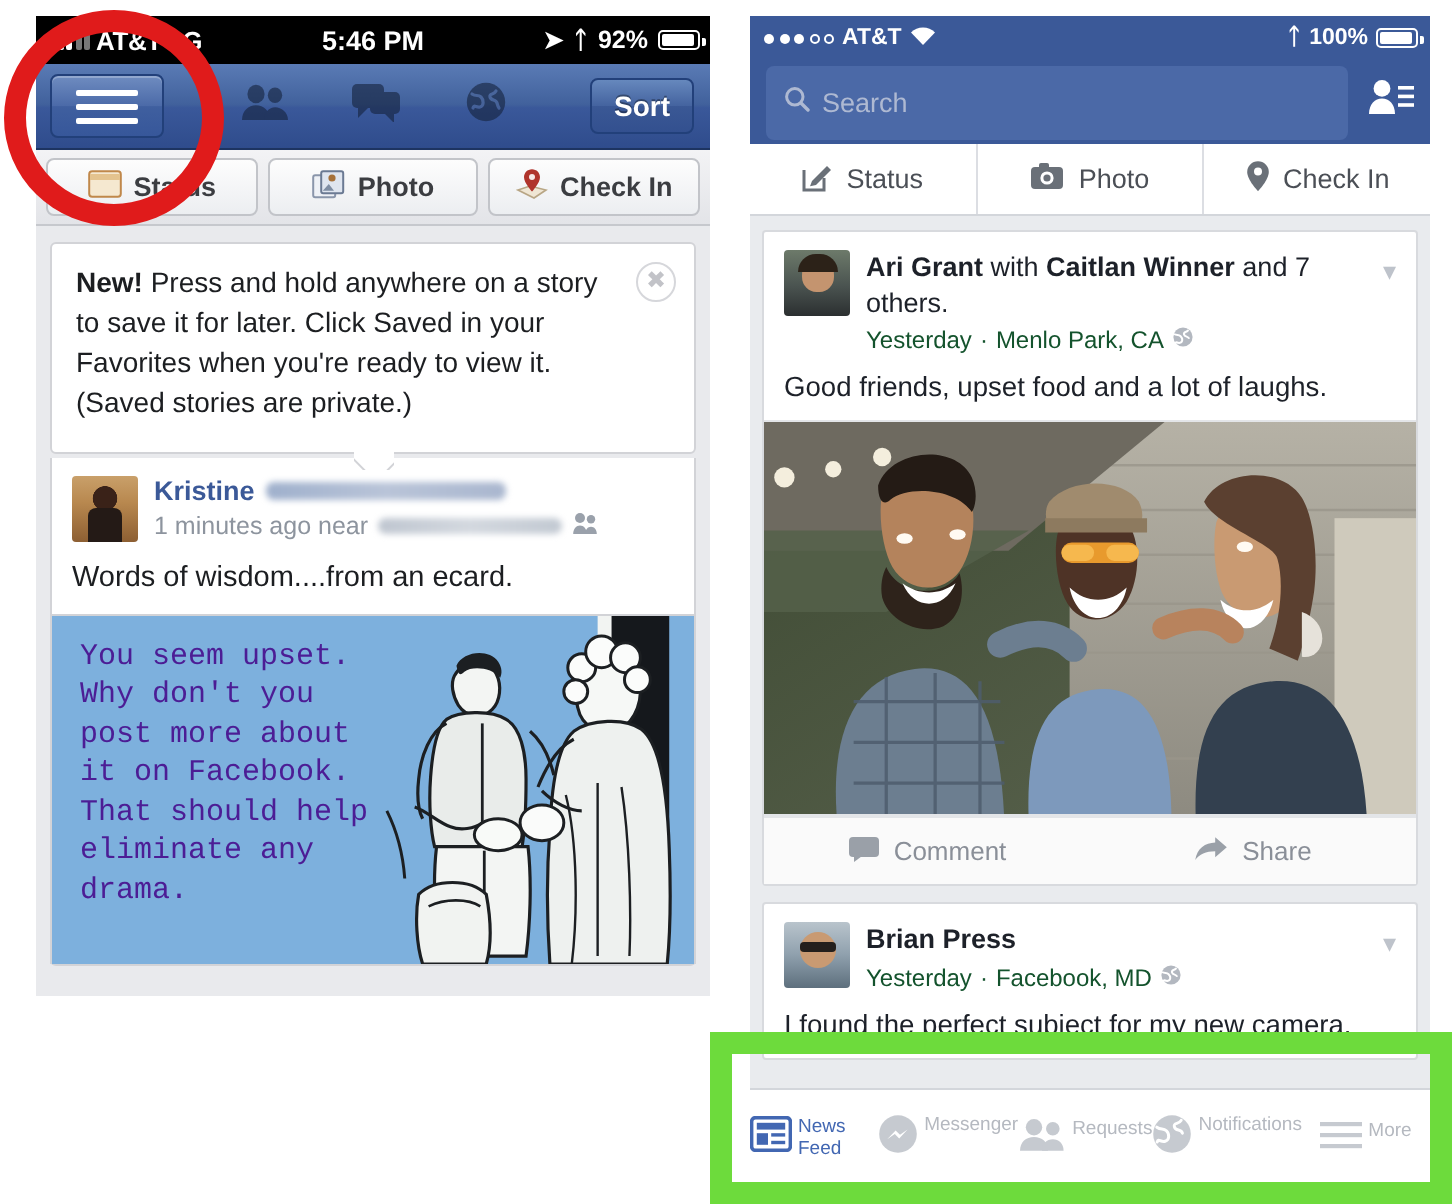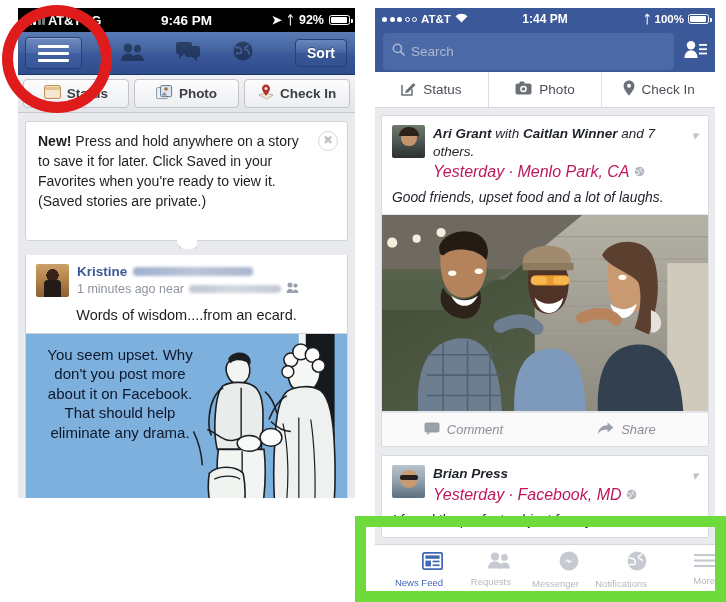--- a/index.html
+++ b/index.html
@@ -70,38 +70,38 @@
   }
   .l-cbtn{
     flex:1; display:flex; align-items:center; justify-content:center; gap:6px;
     background: linear-gradient(to bottom,#fdfdfd,#eceef1);
     border:1px solid #c2c4c9; border-radius:4px;
     font-size:13.5px; color:#3b3d41; font-weight:bold;
   }
   .l-feed{ padding:8px 7px 0 7px; }
   .tip-card{
     background:#fff; border:1px solid #d2d3d7; border-radius:3px;
-    padding:10px 38px 28px 12px; position:relative;
+    padding:10px 38px 14px 12px; position:relative;
     font-size:14px; line-height:1.42; color:#1c1e21;
   }
   .tip-card b{ font-weight:bold; }
   .tip-close{
     position:absolute; right:9px; top:9px; width:20px; height:20px; border-radius:50%;
     border:1.4px solid #d6d7db; color:#c2c3c8; font-size:12px;
     display:flex; align-items:center; justify-content:center;
   }
   .tip-arrow{
     position:absolute; left:50%; bottom:-9px; margin-left:-10px;
     width:20px; height:10px; overflow:hidden;
   }
   .tip-arrow::before{
     content:""; position:absolute; left:0; top:-10px; width:20px; height:20px;
     background:#fff; border:1px solid #d2d3d7; transform: rotate(45deg); transform-origin:center;
   }
-  .post-card{ background:#fff; border:1px solid #d2d3d7; border-top:none; border-radius:0 0 3px 3px; margin-top:14px;text-align:center; }
+  .post-card{ background:#fff; border:1px solid #d2d3d7; border-top:none; border-radius:0 0 3px 3px; margin-top:2px; }
   .post-head{ display:flex; padding:9px 10px 6px 10px; gap:8px; }
   .avatar-k{
     width:33px;height:33px;border-radius:2px;flex:0 0 33px;
     background:
       radial-gradient(circle at 50% 34%, #3a2218 0 22%, transparent 23%),
       linear-gradient(to bottom, #c9a06a 0%, #b8884f 40%, #8d5f33 100%);
     position:relative; overflow:hidden;
   }
   .avatar-k::after{ content:""; position:absolute; left:8px; top:16px; width:17px; height:18px; background:#241a16; border-radius:4px 4px 0 0;}
   .post-meta{ flex:1; min-width:0; }
@@ -110,21 +110,21 @@
   .p-sub{ color:#8d949e; font-size:12.5px; margin-top:3px; display:flex; align-items:center; gap:5px; }
   .blur-bar2{ display:inline-block; height:8px; border-radius:4px; background:linear-gradient(to right,#bfc6d0,#d3d8df,#c2c9d2); filter:blur(1.6px); }
   .p-text{ padding:4px 10px 10px 10px; font-size:14.5px; color:#1c1e21; }
   .ecard{
     margin:0 -1px; border-top:1px solid #d2d3d7;
     height:175px; background:#7db0dd; position:relative; overflow:hidden;
     border-left:1px solid #d2d3d7; border-right:1px solid #d2d3d7;
   }
   .ecard-text{
     position:absolute; left:14px; top:11px; width:160px;
-    font-family:Liberation Sans, sans-serif; font-size:15px; line-height:1.3; color:#0f172a;
+    font-family:Liberation Mono, monospace; font-size:15px; line-height:1.3; color:#4c1d95;
   }
   .ecard-art{ position:absolute; right:0; top:0; width:160px; height:100%; }
 
   
   .right-phone{
     position:absolute; left:375px; top:8px;
     width:340px; height:586px;
     background:#e9ebee; overflow:hidden;
   }
   .r-statusbar{
@@ -146,53 +146,53 @@
   }
   .r-tabs{
     height:36px; background:#fff; display:flex; align-items:center;
     border-bottom:1px solid #d3d6db;
   }
   .r-tab{
     flex:1; display:flex; align-items:center; justify-content:center; gap:7px;
     font-size:13.5px; color:#4b4f56; height:100%;
   }
   .r-tab + .r-tab{ border-left:1px solid #dcdee3; }
-  .r-feed{ padding:7px 6px 0 6px;font-style:italic; }
+  .r-feed{ padding:7px 6px 0 6px; }
   .r-card{ background:#fff; border:1px solid #d8dade; border-radius:2px; margin-bottom:8px; }
   .r-post-head{ display:flex; padding:9px 10px 7px 10px; gap:8px; position:relative;}
   .ava-ari{
     width:33px;height:33px;flex:0 0 33px;border-radius:2px; overflow:hidden; position:relative;
     background:linear-gradient(to bottom,#6d7a6a 0%,#4a5350 55%,#2b2f30 100%);
   }
   .ava-ari::before{content:"";position:absolute;left:9px;top:4px;width:16px;height:17px;border-radius:50% 50% 45% 45%;background:#c4946f;}
   .ava-ari::after{content:"";position:absolute;left:7px;top:2px;width:20px;height:9px;border-radius:9px 9px 0 0;background:#2c2218;}
   .ava-brian{
     width:33px;height:33px;flex:0 0 33px;border-radius:2px;overflow:hidden;position:relative;
     background:linear-gradient(to bottom,#b9c4cc 0%,#8fa0ad 50%,#5d6f7d 100%);
   }
   .ava-brian::before{content:"";position:absolute;left:8px;top:5px;width:18px;height:18px;border-radius:50%;background:#c99a72;}
   .ava-brian::after{content:"";position:absolute;left:8px;top:10px;width:18px;height:5px;background:#241f1c;border-radius:2px;}
   .r-name{ font-size:13.5px; color:#1d2129; line-height:1.35; }
   .r-name b{ font-weight:bold; }
-  .r-sub{ font-size:16px; color:#be185d; margin-top:2px; display:flex; align-items:flex-start; gap:4px;}
+  .r-sub{ font-size:12px; color:#14532d; margin-top:2px; display:flex; align-items:flex-start; gap:4px;}
   .chev{ position:absolute; right:10px; top:12px; color:#bec3cb; font-size:13px;}
   .r-body{ padding:2px 10px 9px 10px; font-size:13.8px; color:#1d2129; }
   .r-photo{ height:198px; position:relative; overflow:hidden; background:#56604f;
             border-top:1px solid #e3e5e8; border-bottom:1px solid #e3e5e8;}
   .r-stats{ padding:7px 10px; font-size:12.2px; color:#8d949e; }
   .r-actions{ display:flex; border-top:1px solid #e3e5e8; height:34px; align-items:center;
               background:#fafafa; }
   .r-act{ flex:1; display:flex; align-items:center; justify-content:center; gap:7px;
           font-size:13px; color:#8a8f98; }
 
   .r-tabbar{
     position:absolute; left:0; right:0; bottom:0; height:50px; background:#fff;
     border-top:1px solid #d3d6db; display:flex; align-items:center;
   }
-  .r-tb{ flex:1; display:flex; flex-direction:column; align-items:flex-end; justify-content:center; gap:3px; }
+  .r-tb{ flex:1; display:flex; flex-direction:row; align-items:flex-start; justify-content:center; gap:3px; }
   .r-tb-label{ font-size:9.5px; color:#b5b9c0; }
   .r-tb.active .r-tb-label{ color:#4267b2; }
 
   
   .ann-circle{
     position:absolute; left:2px; top:5px; width:110px; height:108px;
     border:11px solid #e01b1b; border-radius:50%;
   }
   .ann-rect{
     position:absolute; left:355px; top:516px; width:371px; height:86px;
@@ -211,21 +211,21 @@
         <span class="sig-dots">
             <i></i>
             <i></i>
             <i></i>
             <i></i>
             <i></i>
           </span>
         <span class="l-carrier">AT&amp;T</span>
         <span class="l-net">4G</span>
       </div>
-      <div class="l-time">9:46 PM</div>
+      <div class="l-time">5:46 PM</div>
       <div class="l-sb-right">
         <span class="loc-arrow">➤</span>
         <span class="bt-glyph">ᛏ</span>
         <span>92%</span>
         <span class="batt">
             <i></i>
           </span>
       </div>
     </div>
 
@@ -378,21 +378,20 @@
             <i class="hollow"></i>
             <i class="hollow"></i>
           </span>
         <span>AT&amp;T</span>
         <span>
           <svg width="13" height="10" viewBox="0 0 13 10">
               <path d="M6.5 9.5L0.5 3.2A8.7 8.7 0 0 1 12.5 3.2z" fill="#fff"></path>
             </svg>
         </span>
       </div>
-      <div class="r-time">1:44 PM</div>
       <div class="r-sb-right">
         <span>ᛏ</span>
         <span>100%</span>
         <span class="batt">
             <i></i>
           </span>
       </div>
     </div>
 
     <div class="r-searchbar">
@@ -587,42 +586,42 @@
               <rect x="3.4" y="3.4" width="14.2" height="3.4" fill="#4267b2"></rect>
               <rect x="3.4" y="8.6" width="5.6" height="5.8" fill="#4267b2"></rect>
               <rect x="10.6" y="8.6" width="7" height="1.7" fill="#4267b2"></rect>
               <rect x="10.6" y="12.4" width="7" height="1.7" fill="#4267b2"></rect>
             </svg>
         </span>
         <span class="r-tb-label">News Feed</span>
       </div>
       <div class="r-tb">
         <span>
+          <svg width="20" height="20" viewBox="0 0 20 20">
+              <circle cx="10" cy="10" r="9.4" fill="#c6cad0"></circle>
+              <path d="M4.6 12.6l4.2-4.4 2.2 2.2 3.8-2.6-4.2 4.4-2.2-2.2z" fill="#fff"></path>
+            </svg>
+        </span>
+        <span class="r-tb-label">Messenger</span>
+      </div>
+      <div class="r-tb">
+        <span>
           <svg width="24" height="17" viewBox="0 0 24 17">
               <circle cx="8" cy="4.6" r="4.1" fill="#c6cad0"></circle>
               <path d="M1 16.4c0-4.4 3-6.9 7-6.9s7 2.5 7 6.9z" fill="#c6cad0"></path>
               <circle cx="17.4" cy="5.4" r="3.4" fill="#c6cad0"></circle>
               <path d="M12 16.4c0-3.7 2.4-5.8 5.4-5.8s5.4 2.1 5.4 5.8z" fill="#c6cad0"></path>
             </svg>
         </span>
         <span class="r-tb-label">Requests</span>
       </div>
       <div class="r-tb">
         <span>
           <svg width="20" height="20" viewBox="0 0 20 20">
               <circle cx="10" cy="10" r="9.4" fill="#c6cad0"></circle>
-              <path d="M4.6 12.6l4.2-4.4 2.2 2.2 3.8-2.6-4.2 4.4-2.2-2.2z" fill="#fff"></path>
-            </svg>
-        </span>
-        <span class="r-tb-label">Messenger</span>
-      </div>
-      <div class="r-tb">
-        <span>
-          <svg width="20" height="20" viewBox="0 0 20 20">
-              <circle cx="10" cy="10" r="9.4" fill="#c6cad0"></circle>
               <path d="M2.4 6.6c2.2 1.6 3.2.2 4.8 1.8S8.8 13 6.6 13.6 3.2 12 2.6 14M14.6 3.2c-1.2 2.2-4 .8-3.4 3.2s3.4.8 4 3.2" stroke="#fff" stroke-width="1.5" fill="none" stroke-linecap="round"></path>
             </svg>
         </span>
         <span class="r-tb-label">Notifications</span>
       </div>
       <div class="r-tb">
         <span>
           <svg width="21" height="15" viewBox="0 0 21 15">
               <rect x="0" y="1" width="21" height="2.1" fill="#c6cad0"></rect>
               <rect x="0" y="6.5" width="21" height="2.1" fill="#c6cad0"></rect>

